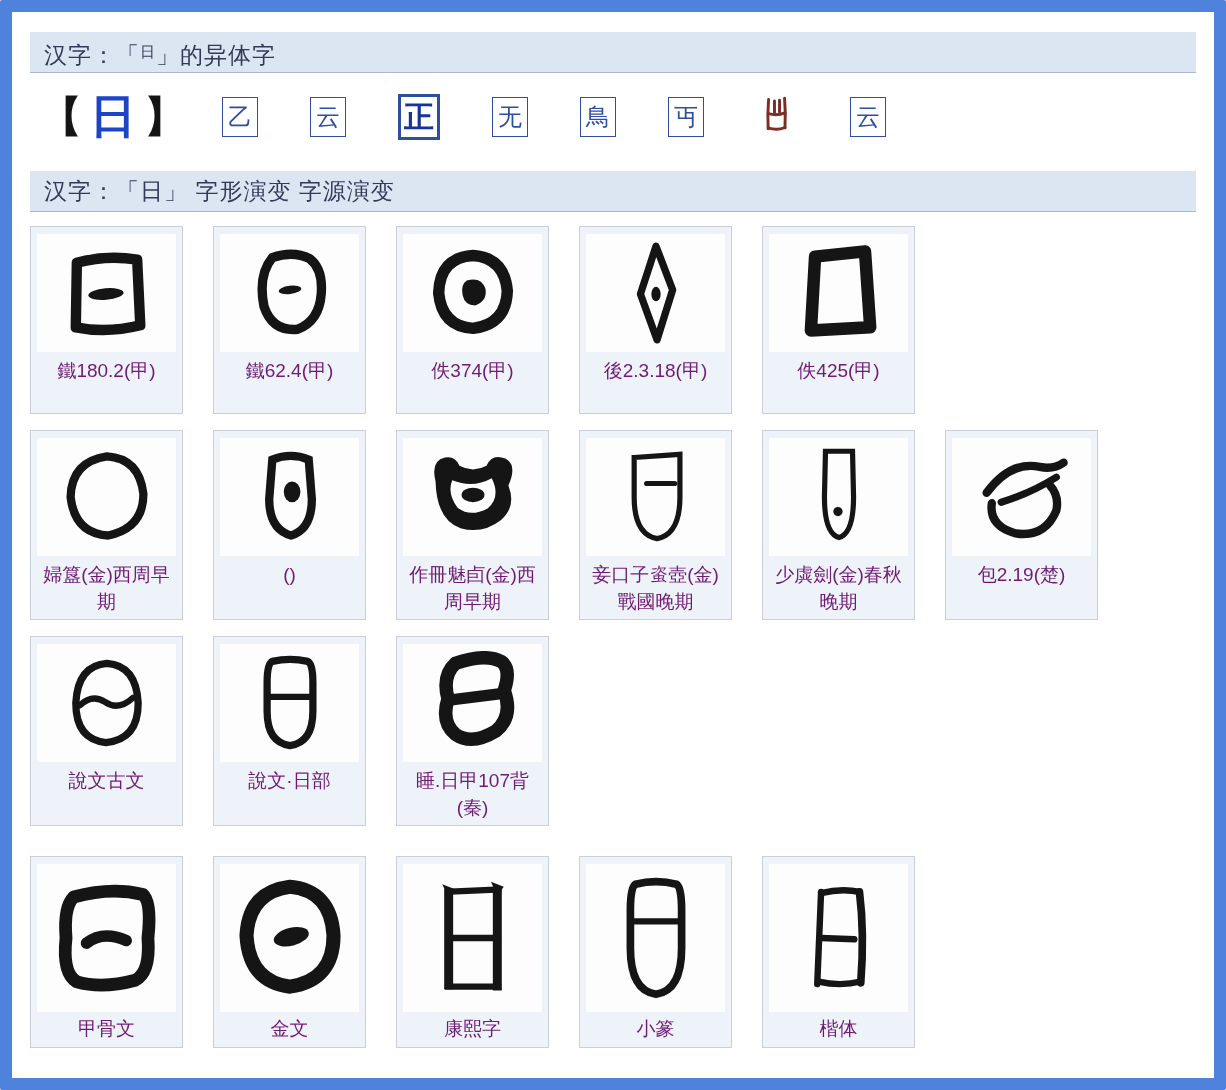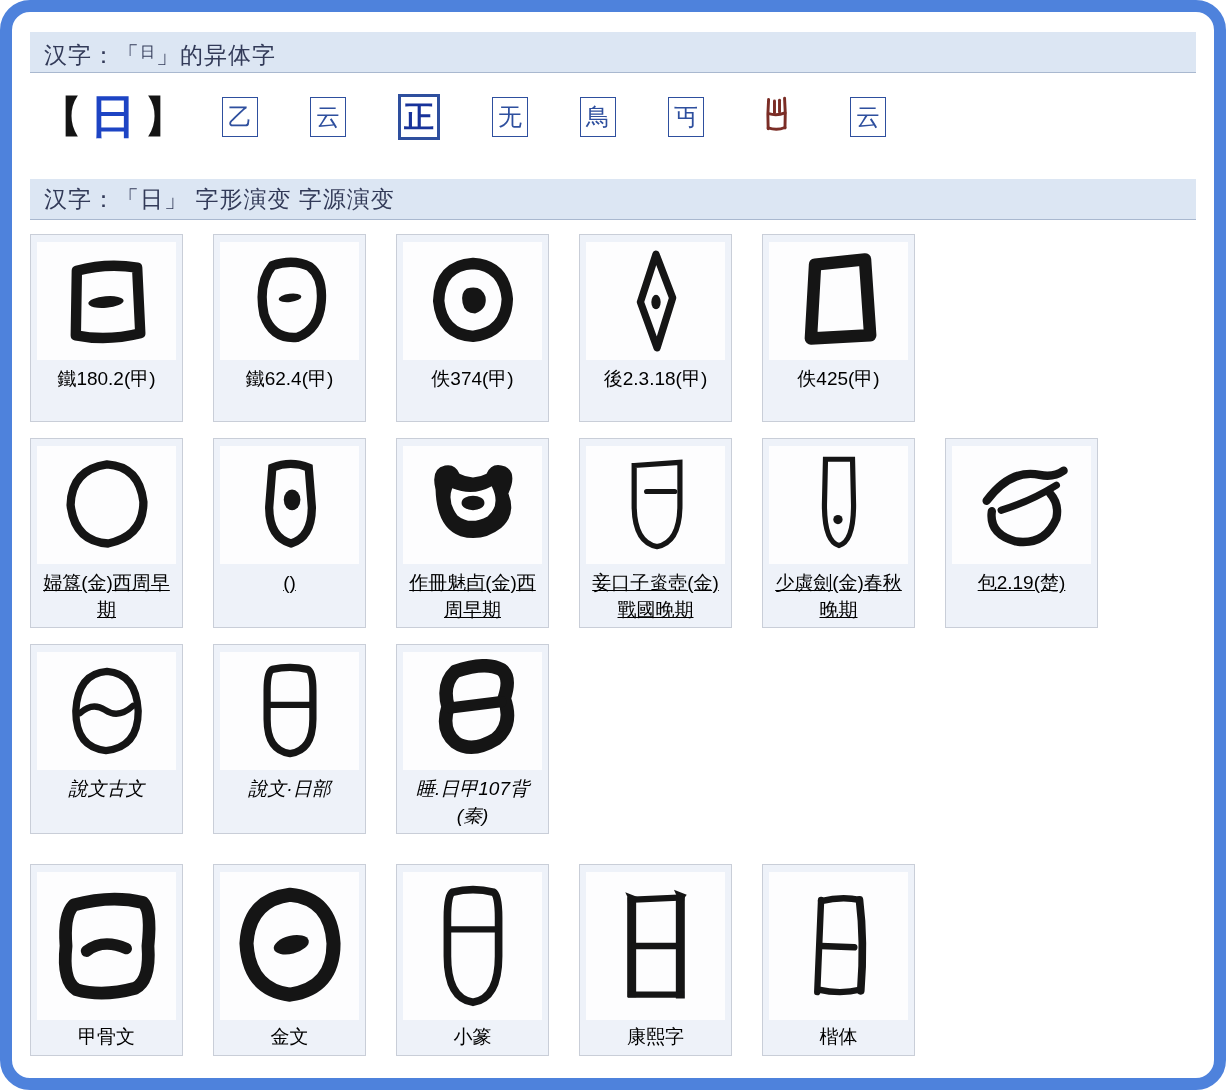--- a/index.html
+++ b/index.html
@@ -1,50 +1,50 @@
 <!DOCTYPE html>
 <html><head>
 <meta charset="utf-8">
 <style>
   html,body{margin:0;padding:0;background:#fff;}
   body{width:1226px;height:1090px;font-family:"Liberation Sans","DejaVu Sans",sans-serif;}
   .frame{box-sizing:border-box;width:1226px;height:1090px;border:12px solid #4e82dc;
-         border-radius:30px;background:#fff;padding:20px 18px 16px;overflow:hidden;}
+         border-radius:2px;background:#fff;padding:20px 18px 16px;overflow:hidden;}
   .bar{background:#dce6f3;border-bottom:1px solid #a9b8cf;height:40px;line-height:40px;
        padding:0 14px;font-size:23px;color:#323a58;letter-spacing:1px;}
   .bar .small-char{font-size:15px;vertical-align:6px;}
-  .bar2{margin-top:18px;}
+  .bar2{margin-top:10px;}
   .variants{display:flex;align-items:center;height:88px;padding:0 10px;}
   .bracket{font-size:42px;color:#141414;font-weight:bold;font-family:"Liberation Serif","DejaVu Serif",serif;}
   .main-char{font-size:46px;color:#1d44c4;font-weight:bold;margin:0 8px;
              font-family:"Liberation Serif","DejaVu Serif",serif;}
   #variant-items{display:flex;align-items:center;gap:52px;margin-left:36px;}
   .vbox{display:inline-flex;align-items:center;justify-content:center;width:36px;height:40px;
         border:1.5px solid #2e4f9e;color:#2e4f9e;font-size:24px;box-sizing:border-box;
         font-family:"Liberation Serif","DejaVu Serif",serif;cursor:pointer;}
   .vbox-em{width:42px;height:46px;border-width:3px;font-size:30px;font-weight:bold;color:#17329a;}
   .vimg{display:inline-flex;}
   .vimg svg{width:42px;height:48px;display:block;}
   #evolution-rows{margin-top:14px;}
   .grid-row{display:flex;gap:30px;margin-bottom:16px;}
   .row-final{margin-top:30px;font-family:Liberation Mono, monospace;}
   .card{box-sizing:border-box;width:153px;border:1px solid #c9ced8;background:#eef2f9;
         padding:7px 6px 4px;}
   .row-ancient .card{height:188px;}
-  .row-bronze .card{height:190px;text-decoration:underline;}
+  .row-bronze .card{height:190px;}
   .row-seal .card{height:190px;}
   .row-final .card{height:192px;}
   .card-img{background:#fdfdfe;height:118px;display:flex;align-items:center;justify-content:center;}
   .row-final .card-img{height:148px;}
   .card-img svg{width:104px;height:104px;}
   .row-final .card-img svg{width:128px;height:128px;}
-  .card-cap{margin-top:5px;text-align:center;font-size:19px;line-height:27px;color:#000000;overflow:hidden;}
+  .card-cap{margin-top:5px;text-align:center;font-size:19px;line-height:27px;color:#701a75;overflow:hidden;}
   .row-ancient .card-cap{height:30px;}
   .row-bronze .card-cap{height:50px;}
-  .row-seal .card-cap{max-height:54px;font-style:italic;}
+  .row-seal .card-cap{max-height:54px;}
   .row-final .card-cap{height:30px;}
 </style>
 </head>
 <body>
 
 <div class="frame">
 
   <div class="bar">
     <span>汉字：「</span><span class="small-char">日</span><span>」的异体字</span>
   </div>
@@ -228,43 +228,43 @@
             <svg viewBox="0 0 100 100">
               <path d="M50,10 Q82,13 84,48 Q84,83 50,88 Q18,84 16,48 Q18,14 50,10 Z" fill="none" stroke="#151515" stroke-width="11"></path>
               <ellipse cx="51" cy="49" rx="14" ry="7" fill="#151515" transform="rotate(-14 51 49)"></ellipse>
             </svg>
           </div>
           <div class="card-cap">金文</div>
         </div>
         <div class="card">
           <div class="card-img">
             <svg viewBox="0 0 100 100">
-              <path d="M34,8 Q50,4 66,8 Q70,10 70,28 L70,58 Q70,91 50,94 Q30,91 30,58 L30,28 Q30,10 34,8 Z" fill="none" stroke="#151515" stroke-width="6"></path>
-              <path d="M30,37 L70,37" stroke="#151515" stroke-width="5"></path>
-            </svg>
-          </div>
-          <div class="card-cap">小篆</div>
-        </div>
-        <div class="card">
-          <div class="card-img">
-            <svg viewBox="0 0 100 100">
               <path d="M31,12 L31,90" stroke="#151515" stroke-width="7"></path>
               <path d="M69,10 L69,91" stroke="#151515" stroke-width="7"></path>
               <path d="M28,14 L72,12" stroke="#151515" stroke-width="5"></path>
               <path d="M31,50 L69,50" stroke="#151515" stroke-width="5"></path>
               <path d="M28,88 L72,88" stroke="#151515" stroke-width="5"></path>
               <path d="M26,8 L36,12 L31,19 Z" fill="#151515"></path>
               <path d="M64,6 L74,10 L69,17 Z" fill="#151515"></path>
             </svg>
           </div>
           <div class="card-cap">康熙字</div>
         </div>
         <div class="card">
           <div class="card-img">
             <svg viewBox="0 0 100 100">
+              <path d="M34,8 Q50,4 66,8 Q70,10 70,28 L70,58 Q70,91 50,94 Q30,91 30,58 L30,28 Q30,10 34,8 Z" fill="none" stroke="#151515" stroke-width="6"></path>
+              <path d="M30,37 L70,37" stroke="#151515" stroke-width="5"></path>
+            </svg>
+          </div>
+          <div class="card-cap">小篆</div>
+        </div>
+        <div class="card">
+          <div class="card-img">
+            <svg viewBox="0 0 100 100">
               <g fill="none" stroke="#151515" stroke-linecap="round">
                 <path d="M36,14 L33,86" stroke-width="5"></path>
                 <path d="M36,15 Q52,11 66,14" stroke-width="5"></path>
                 <path d="M66,14 Q70,46 67,85" stroke-width="6"></path>
                 <path d="M36,50 L62,51" stroke-width="5"></path>
                 <path d="M34,84 Q51,88 67,84" stroke-width="5"></path>
               </g>
             </svg>
           </div>
           <div class="card-cap">楷体</div>

